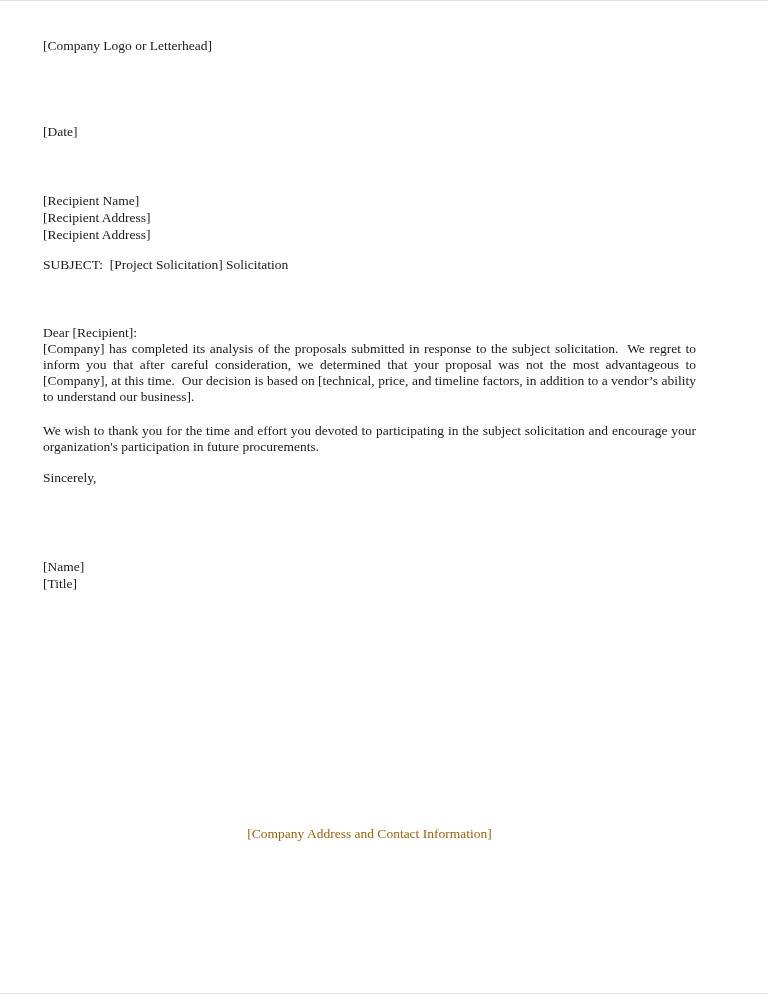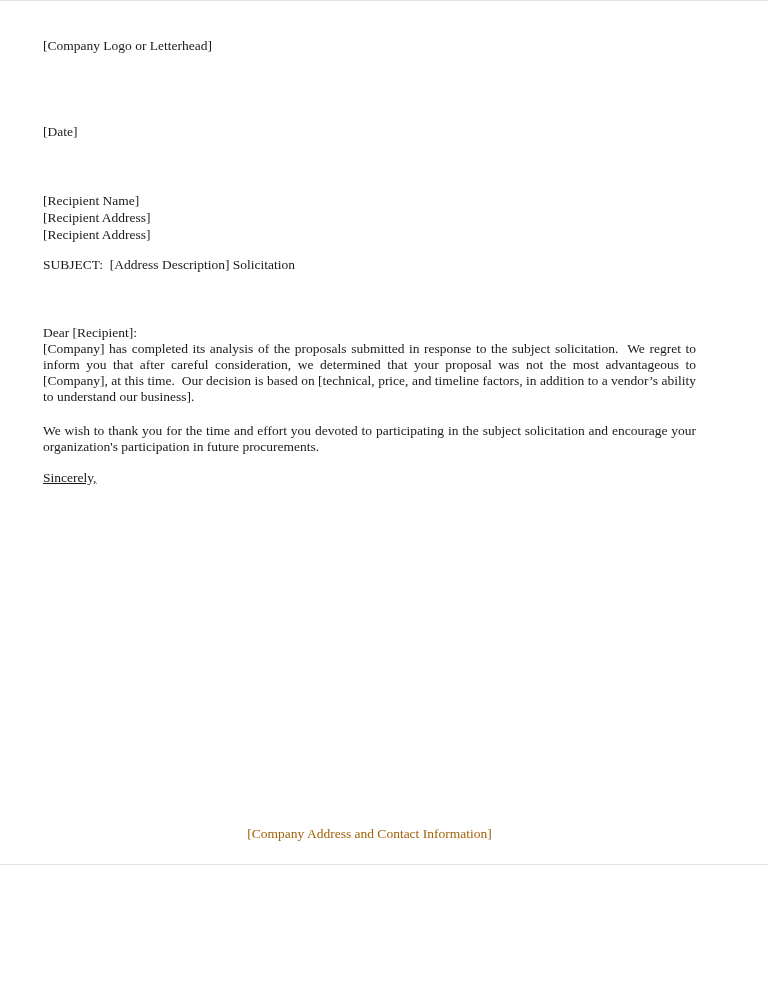--- a/index.html
+++ b/index.html
@@ -7,21 +7,21 @@
   body {
     width: 768px;
     height: 994px;
     font-family: "Liberation Serif", "DejaVu Serif", serif;
     color: #1a1a1a;
     overflow: hidden;
   }
   .page {
     position: relative;
     width: 768px;
-    height: 865px;
+    height: 994px;
     background: #ffffff;
     border-top: 1px solid #e2e2e2;
     border-bottom: 1px solid #e2e2e2;
     padding: 36px 72px 0 43px;
   }
   .line {
     font-size: 13.5px;
     line-height: 17px;
     white-space: pre-wrap;
   }
@@ -31,21 +31,21 @@
   .via-line { margin-bottom: 16px; }
   .subject-line { margin-bottom: 51px; }
   .salutation { }
   .body-para {
     font-size: 13.5px;
     line-height: 16px;
     text-align: justify;
     white-space: pre-wrap;
     margin-bottom: 18px;
   }
-  .closing { margin-top: -4px; margin-bottom: 72px; text-decoration: underline; }
+  .closing { margin-top: -4px; margin-bottom: 72px; }
   .signature-block .line { line-height: 17px; }
   .footer {
     position: absolute;
     top: 824px;
     left: 43px;
     right: 72px;
     text-align: center;
     font-size: 13.5px;
     line-height: 17px;
     color: #a16207;
@@ -61,26 +61,30 @@
 
   <div class="line date-line">[Date]</div>
 
   <div class="recipient-block">
     <div class="line">[Recipient Name]</div>
     <div class="line">[Recipient Address]</div>
     <div class="line">[Recipient Address]</div>
   </div>
 
 
-  <div class="line subject-line">SUBJECT:  [Address Description] Solicitation</div>
+  <div class="line subject-line">SUBJECT:  [Project Solicitation] Solicitation</div>
 
   <div class="line salutation">Dear [Recipient]:</div>
 
   <p class="body-para">[Company] has completed its analysis of the proposals submitted in response to the subject solicitation.  We regret to inform you that after careful consideration, we determined that your proposal was not the most advantageous to [Company], at this time.  Our decision is based on [technical, price, and timeline factors, in addition to a vendor’s ability to understand our business].</p>
 
   <p class="body-para">We wish to thank you for the time and effort you devoted to participating in the subject solicitation and encourage your organization's participation in future procurements.</p>
 
   <div class="line closing">Sincerely,</div>
 
+  <div class="signature-block">
+    <div class="line">[Name]</div>
+    <div class="line">[Title]</div>
+  </div>
 
   <div class="footer">[Company Address and Contact Information]</div>
 
 </div>
 
 </body></html>

